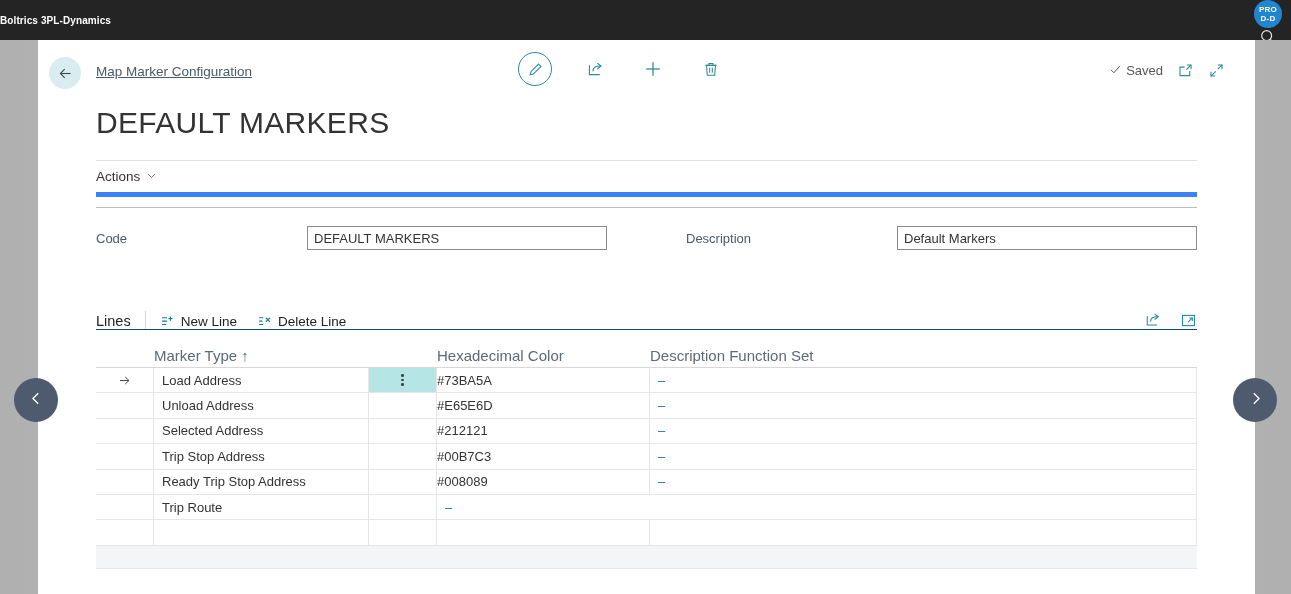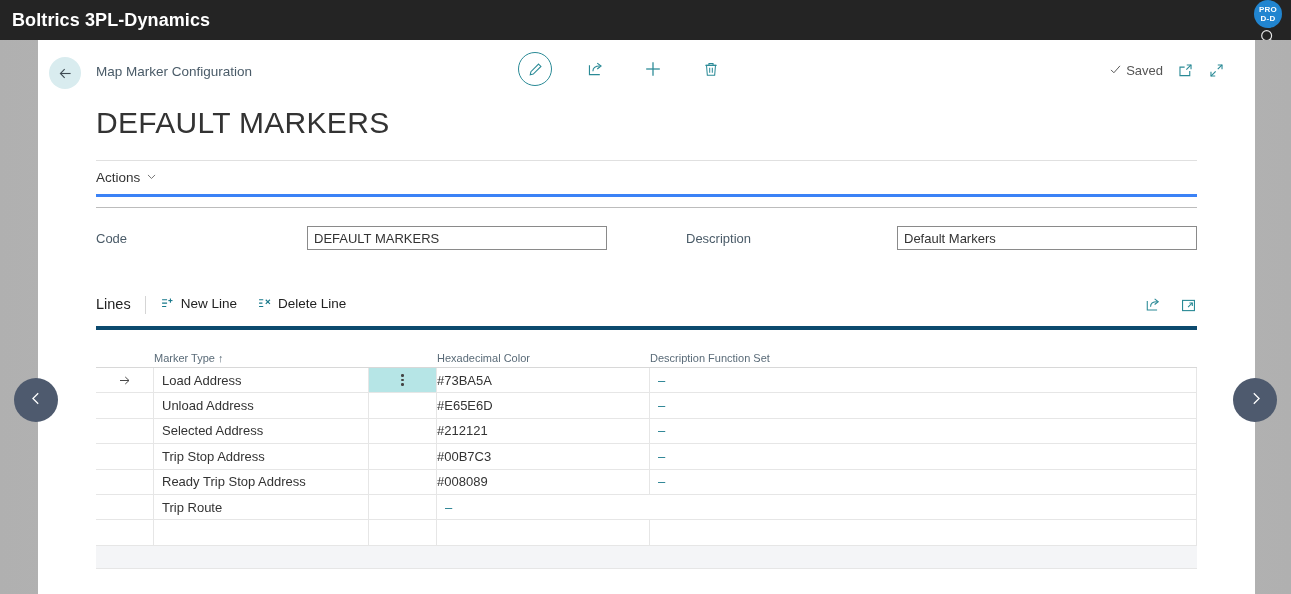--- a/index.html
+++ b/index.html
@@ -8,22 +8,22 @@
     font-family: "Liberation Sans", sans-serif;
     background: #b3b3b3;
     overflow: hidden;
   }
   
   .topbar {
     position: absolute; left: 0; top: 0; width: 1291px; height: 40px;
     background: #242424; display: flex; align-items: center;
   }
   .brand {
-    color: #ffffff; font-size: 18px; font-weight: bold;
-    margin-left: 12px; letter-spacing: .1px;
+    color: #ffffff; font-size: 10px; font-weight: bold;
+    margin-left: 0; letter-spacing: .1px;
   }
   .topbar-right {
     margin-left: auto; display: flex; align-items: center; height: 40px; flex-direction: column;
   }
   .tb-icon {
     width: 44px; height: 40px; display: flex; align-items: center;
     justify-content: center; color: #e8e8e8;
   }
   .tb-icon svg { display: block; }
   .prod-badge {
@@ -51,20 +51,21 @@
   
   .page-head { position: relative; height: 60px; }
   .back-btn {
     position: absolute; left: 11px; top: 17px; width: 32px; height: 32px;
     border-radius: 50%; background: #d9ecef; display: flex;
     align-items: center; justify-content: center; color: #3f4b53;
   }
   .breadcrumb {
     position: absolute; left: 58px; top: 24px; font-size: 13.5px;
     color: #4a5b68;
+    text-decoration: underline;
   }
   .center-tools {
     position: absolute; left: 480px; top: 12px; display: flex;
     align-items: center; gap: 28px;
   }
   .edit-circle {
     width: 34px; height: 34px; border-radius: 50%;
     border: 1.4px solid #2a8a96; display: flex; align-items: center;
     justify-content: center; color: #2a8a96;
   }
@@ -81,21 +82,21 @@
   
   .title {
     margin: 6px 0 0 58px; font-size: 30px; font-weight: 300;
     color: #333; letter-spacing: .3px;
   }
   .rule { margin: 20px 58px 0 58px; border-top: 1px solid #e0e0e0; }
 
   
   .actions-bar {
     margin: 0 58px; height: 36px; display: flex; align-items: center;
-    border-bottom: 3px solid #3b82f6;
+    border-bottom: 5px solid #3b82f6;
   }
   .actions-label { font-size: 13.5px; color: #333; display: flex; align-items: center; gap: 6px; }
   .chev { color: #666; }
 
   
   .section-title {
     margin: 26px 0 0 58px; font-size: 16px; font-weight: 600; color: #222;
   }
   .section-rule { margin: 10px 58px 0 58px; border-top: 1.5px solid #bcbcbc; }
 
@@ -111,39 +112,39 @@
     background-repeat: repeat-x;
   }
   .f-input {
     width: 300px; height: 24px; border: 1px solid #8a8a8a; background: #fff;
     font-family: "Liberation Sans", sans-serif; font-size: 13px; color: #333;
     padding: 0 6px;
   }
 
   
   .lines-bar {
-    margin: 46px 58px 0 58px; height: 34px; display: flex; align-items: flex-start;
-    border-bottom: 4px solid #0c4a6e;
+    margin: 46px 58px 0 58px; height: 34px; display: flex; align-items: flex-end;
+    border-bottom: 1px solid #0c4a6e;
   }
   .lines-title { font-size: 14.5px; color: #222; font-weight: 400; }
   .lines-sep { width: 1px; height: 18px; background: #d5d5d5; margin: 0 14px; }
   .lines-act {
     display: flex; align-items: center; gap: 6px; font-size: 13.5px;
     color: #222; margin-right: 20px;
   }
   .lines-act .ic { color: #17788a; display: flex; align-items: center; }
   .lines-right { margin-left: auto; display: flex; align-items: center; gap: 18px; }
 
   
   .tbl { margin: 14px 58px 0 58px; width: 1101px; }
   .thead {
     display: flex; height: 24px; align-items: flex-end;
     border-bottom: 1px solid #d8d8d8; padding-bottom: 3px;
   }
-  .th { font-size: 11px; color: #5a6b78; }
+  .th { font-size: 15px; color: #5a6b78; }
   .c-arrow  { width: 58px; }
   .c-type   { width: 215px; }
   .c-menu   { width: 68px; }
   .c-color  { width: 213px; }
   .c-desc   { flex: 1; }
   .trow {
     display: flex; height: 25.4px; align-items: stretch;
     border-bottom: 1px solid #e6e6e6;
   }
   .td {

